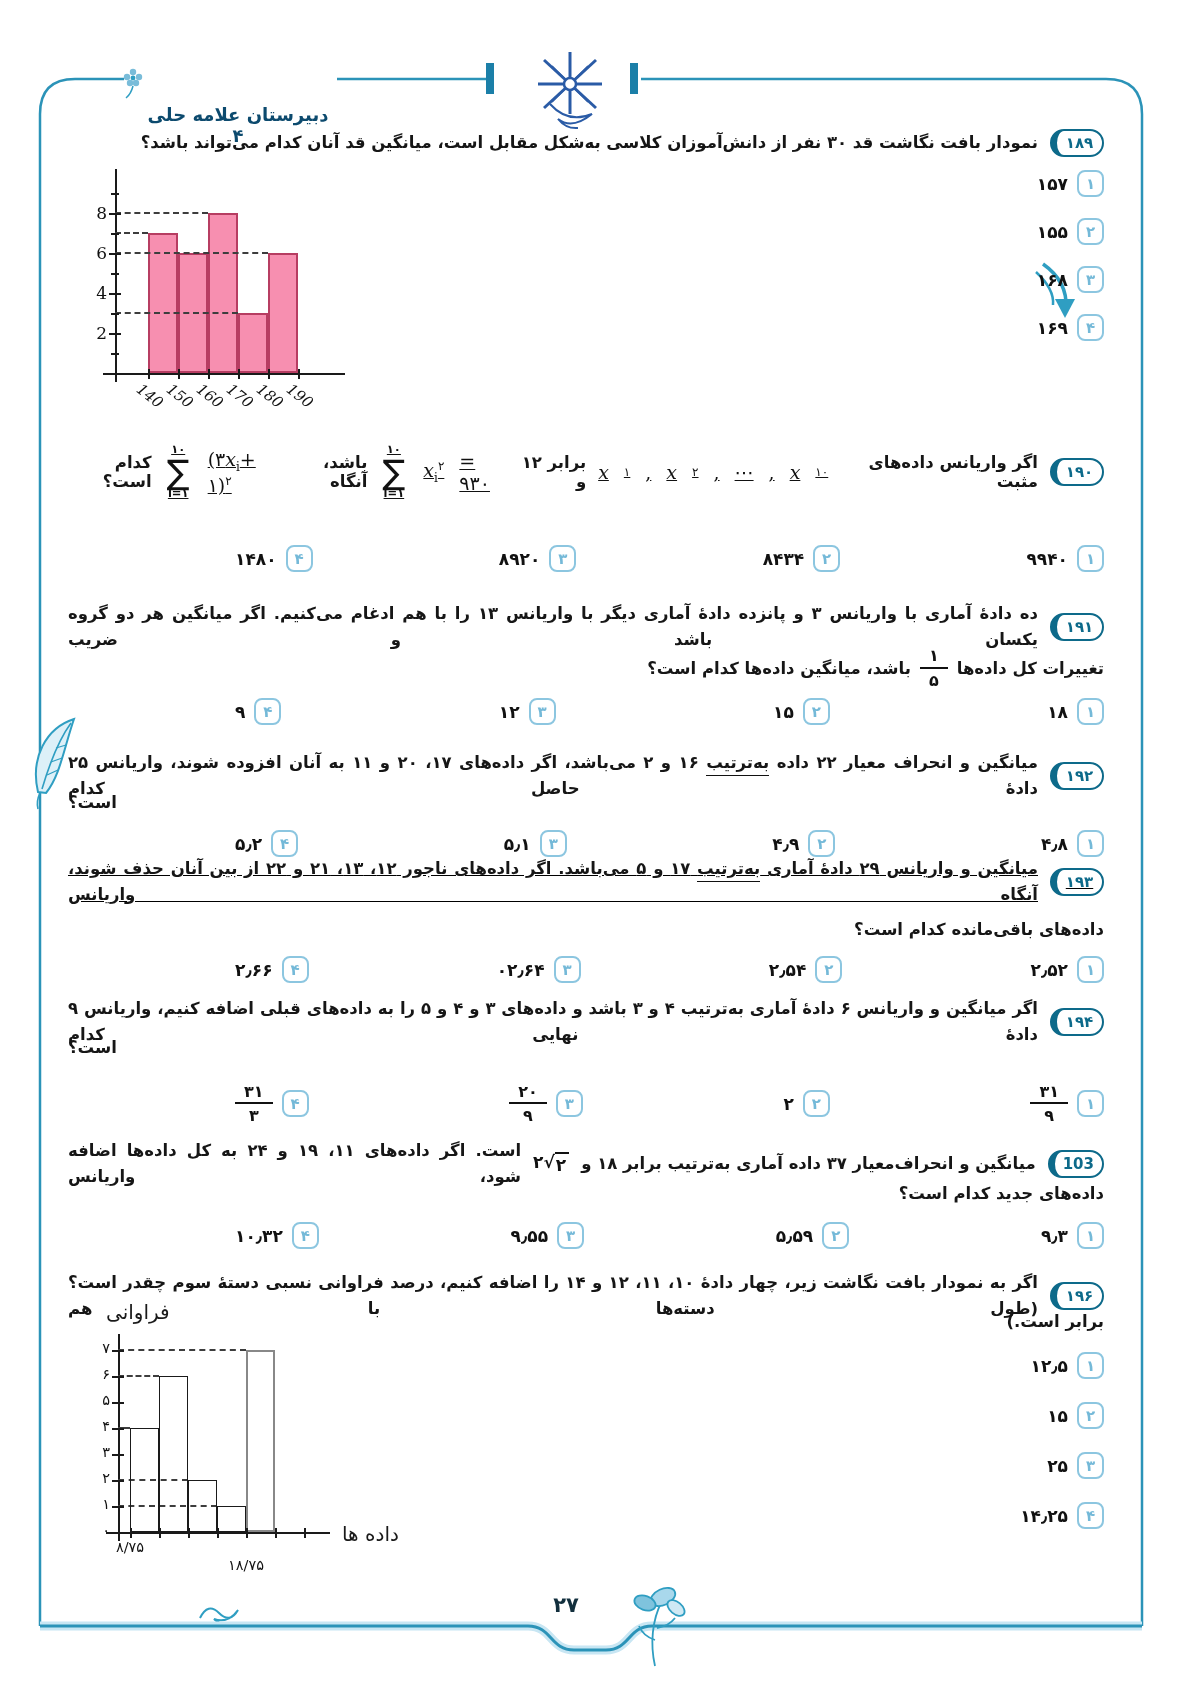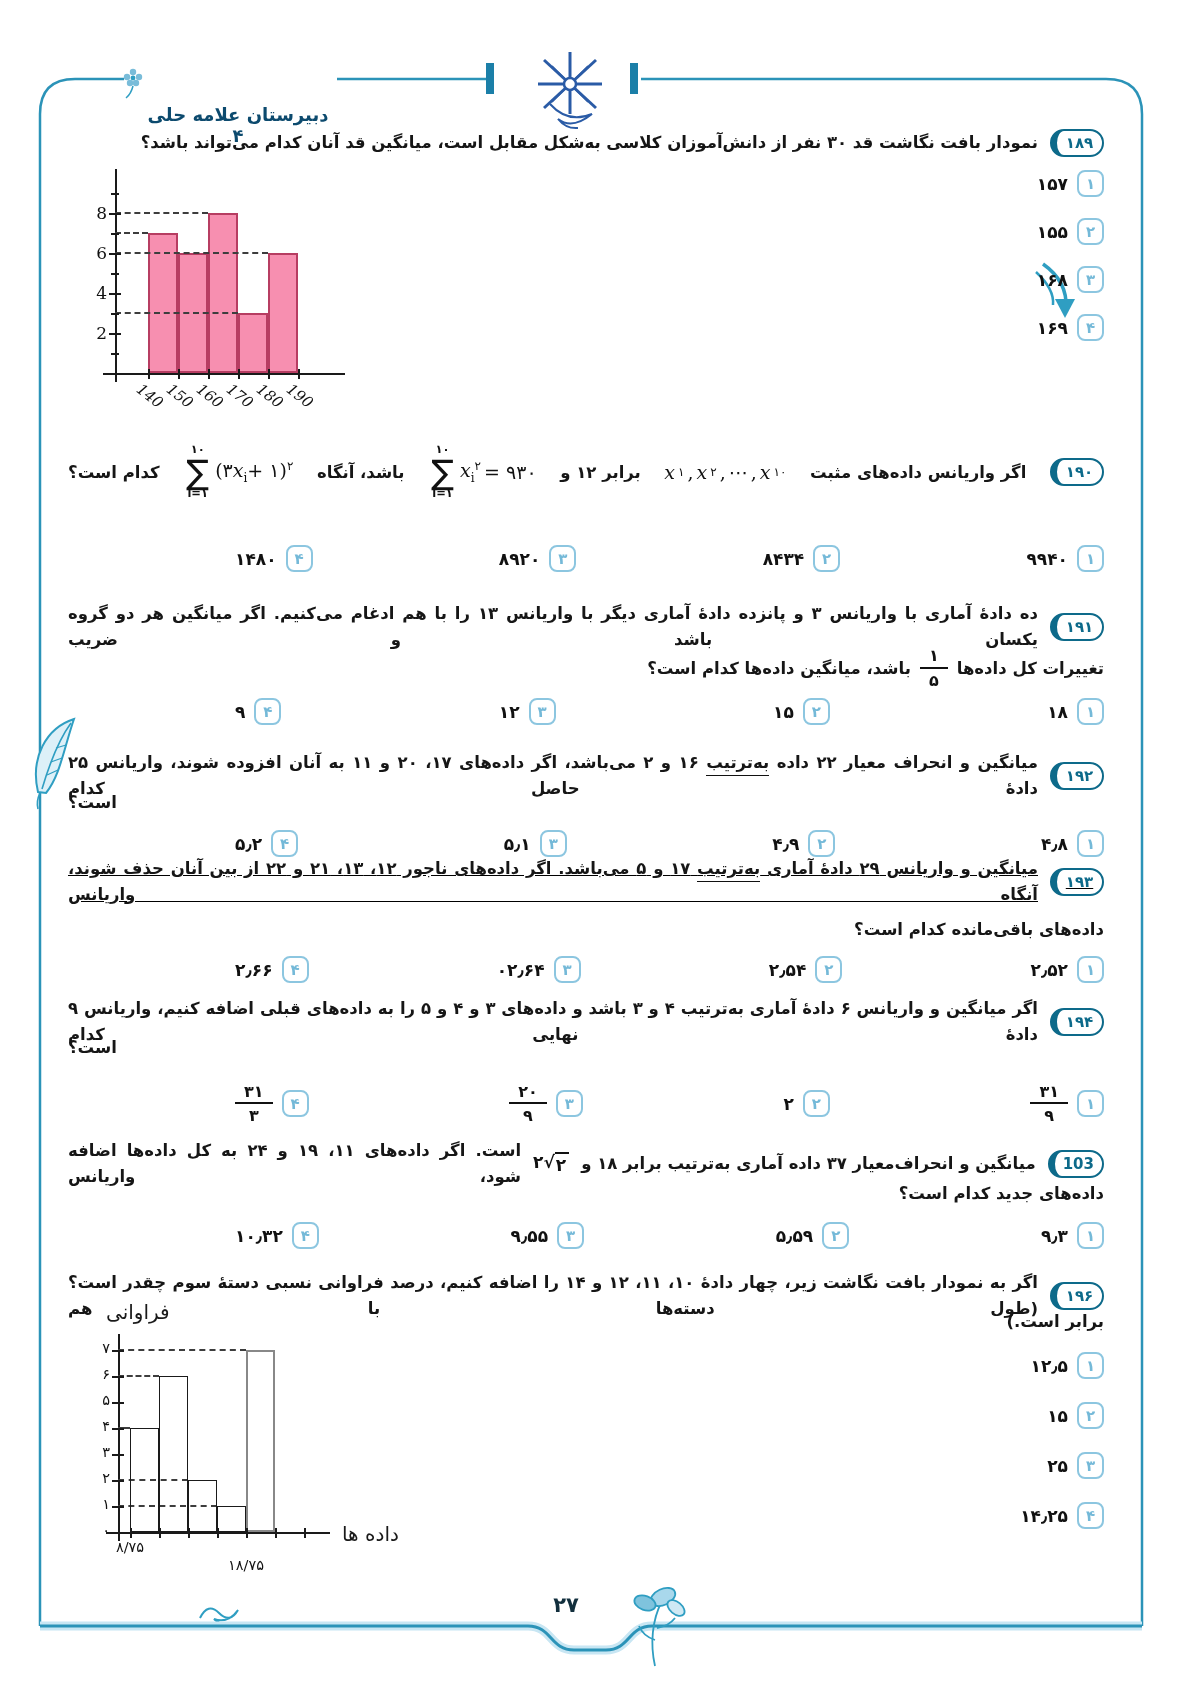--- a/index.html
+++ b/index.html
@@ -32,22 +32,22 @@
   .optrow{position:absolute;left:235px;right:85px;display:flex;direction:rtl;
     justify-content:space-between;align-items:center;}
   .opt{display:flex;direction:rtl;align-items:center;gap:9px;}
   .optstack{position:absolute;right:85px;display:flex;direction:rtl;align-items:center;gap:9px;}
   .badge{flex:none;width:27px;height:27px;box-sizing:border-box;border:2.5px solid #8cc6e0;
     border-radius:8px;display:inline-flex;align-items:center;justify-content:center;
     color:#74b9d8;font-weight:700;font-size:15px;background:#fff;}
   .oval{font-weight:700;font-size:17px;color:#111;direction:ltr;unicode-bidi:isolate;}
 
   
-  .mx{direction:ltr;unicode-bidi:isolate;display:inline-flex;align-items:center;gap:3px;
-    font-family:"DejaVu Serif",serif;font-size:19px;color:#111;}
+  .mx{direction:ltr;unicode-bidi:isolate;display:inline-flex;align-items:center;gap:15px;
+    font-family:"DejaVu Serif",serif;font-size:19px;color:#111;text-decoration:underline;}
   .mx i{font-style:italic;}
   .mx sub{font-size:12px;} .mx sup{font-size:12px;}
   .sum{display:inline-flex;flex-direction:column;align-items:center;line-height:1;margin:0 3px;}
   .sum .lim{font-family:"DejaVu Sans",sans-serif;font-weight:700;font-size:11.5px;font-style:normal;}
   .sum .sig{font-family:"DejaVu Sans",sans-serif;font-size:34px;line-height:.95;}
   .vfrac{display:inline-flex;flex-direction:column;align-items:center;line-height:1.2;
     font-weight:700;font-size:16px;color:#111;direction:ltr;}
   .vfrac .n{padding:0 9px 1px;border-bottom:2px solid #111;}
   .vfrac .d{padding-top:2px;}
   .mxsqrt{direction:ltr;unicode-bidi:isolate;display:inline-flex;align-items:flex-start;

